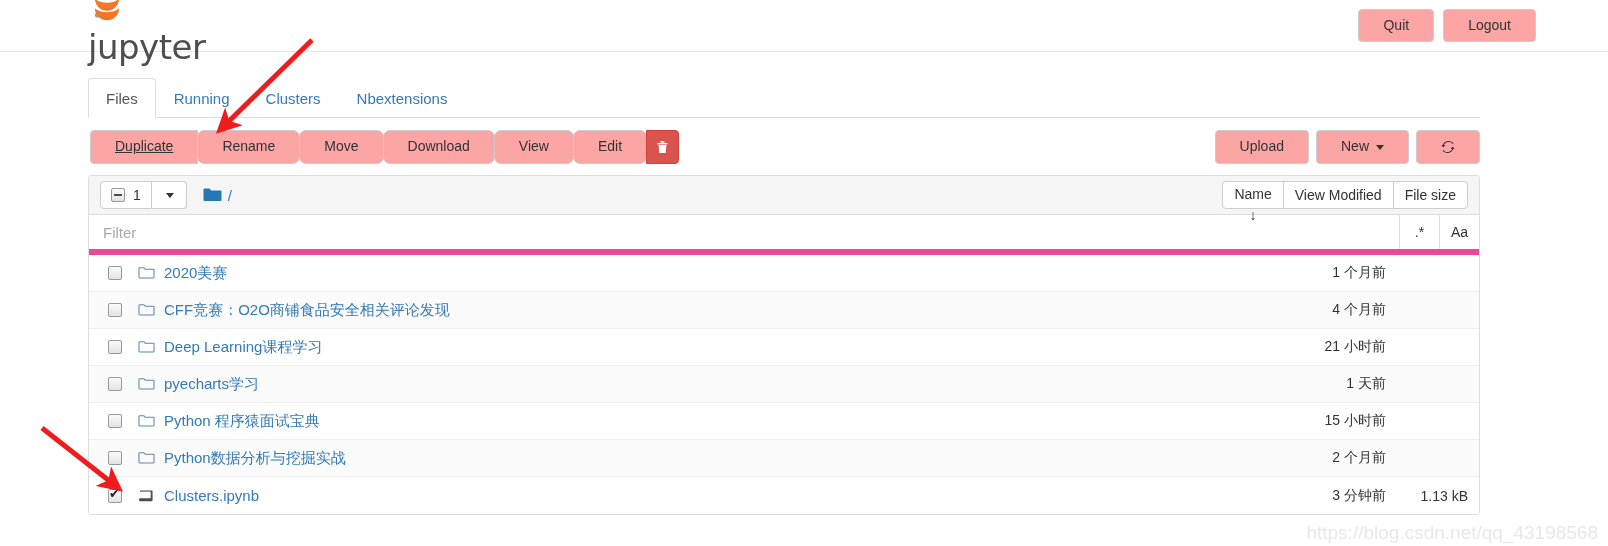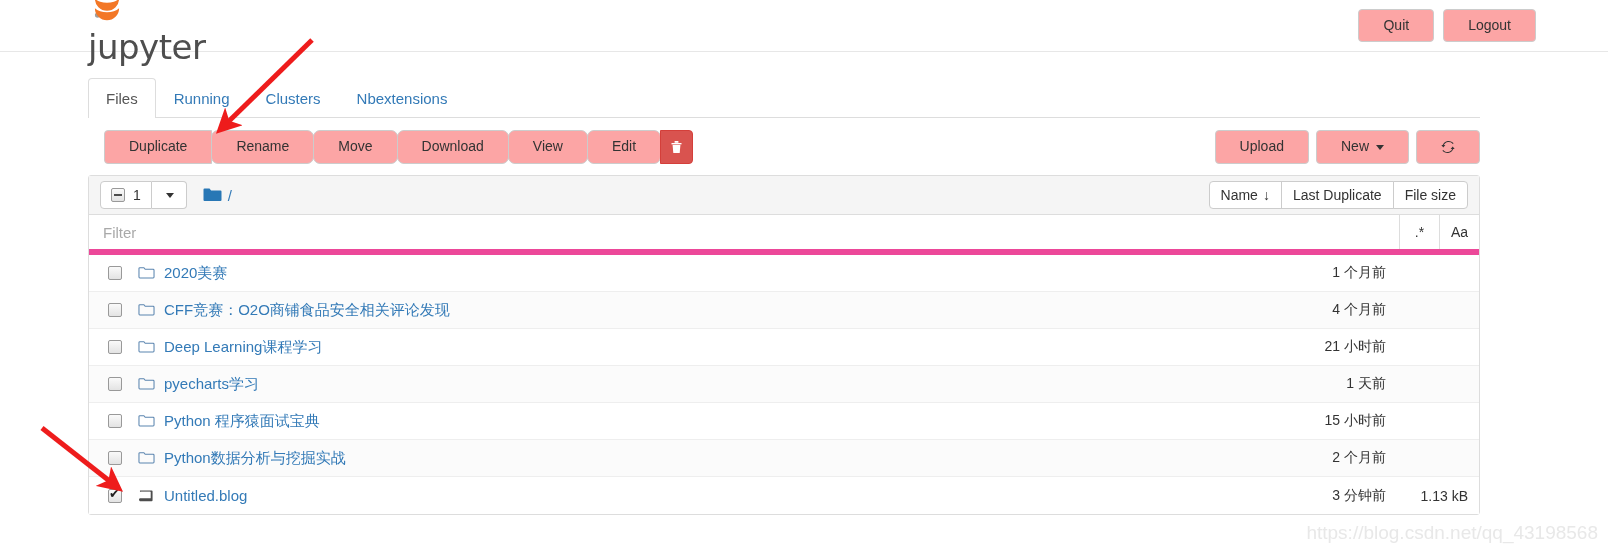--- a/index.html
+++ b/index.html
@@ -106,21 +106,21 @@
     display: flex;
     align-items: center;
     margin-top: 12px;
     height: 34px;
   }
   .btn-group { display: flex; }
   .btn-group .btn {
     border-radius: 7px;
     margin-left: -1px;
   }
-  .btn-group .btn:first-child { border-radius: 4px 0 0 4px; margin-left: 16px; }
+  .btn-group .btn:first-child { border-radius: 4px 0 0 4px; margin-left: 2px; text-decoration: underline; }
   .btn-group .btn:last-child { border-radius: 0 4px 4px 0; }
   .toolbar-right { margin-left: auto; display: flex; gap: 7px; }
   .caret {
     display: inline-block;
     width: 0; height: 0;
     border-left: 4px solid transparent;
     border-right: 4px solid transparent;
     border-top: 5px solid #333333;
     margin-left: 2px;
   }
@@ -204,21 +204,21 @@
     padding: 4px 11px;
     font-size: 14px;
     color: #333333;
     height: 28px;
     display: flex;
     align-items: center;
     gap: 5px;
     cursor: pointer;
     margin-left: -1px;
   }
-  .sort-btn:first-child { border-radius: 4px 0 0 4px; margin-left: 0; }
+  .sort-btn:first-child { border-radius: 4px 0 0 4px; margin-left: 0; flex-direction: column; }
   .sort-btn:last-child { border-radius: 0 4px 4px 0; }
 
   
   .filter-row {
     display: flex;
     border-bottom: 6px solid #ec4899;
     background: #ffffff;
     height: 40px;
   }
   .filter-input {
@@ -384,21 +384,21 @@
           <path d="M0.5 2.5 a1 1 0 0 1 1-1 h5 l1.6 2 h9.4 a1 1 0 0 1 1 1 v8.5 a1 1 0 0 1 -1 1 h-16 a1 1 0 0 1 -1 -1 Z" fill="#2877b5"></path>
         </svg>
         <span class="breadcrumb-sep">/</span>
       </div>
 
       <div class="sort-group">
         <div class="sort-btn">
           <span>Name</span>
           <span style="font-weight:bold;">↓</span>
         </div>
-        <div class="sort-btn">Last Duplicate</div>
+        <div class="sort-btn">View Modified</div>
         <div class="sort-btn">File size</div>
       </div>
     </div>
 
     <div class="filter-row">
       <input class="filter-input" type="text" placeholder="Filter" style="">
       <div class="filter-toggle">.*</div>
       <div class="filter-toggle">Aa</div>
     </div>
 
@@ -491,21 +491,21 @@
           <div class="row-cb-wrap">
             <span class="cb checked"></span>
           </div>
           <div class="row-icon">
             <svg width="17" height="14" viewBox="0 0 18 15">
               <path d="M2 1.5 h12.5 a1 1 0 0 1 1 1 v9.5 a1 1 0 0 1 -1 1 h-12.5 a1.6 1.6 0 0 1 0 -3 h11.5 v-7 h-11.5 Z" fill="#4d4d4d"></path>
               <rect x="3.2" y="3" width="9.6" height="1" fill="#ffffff"></rect>
               <rect x="3.2" y="5.2" width="9.6" height="1" fill="#ffffff"></rect>
             </svg>
           </div>
-          <a class="file-name">Untitled.blog</a>
+          <a class="file-name">Clusters.ipynb</a>
           <div class="row-spacer"></div>
           <div class="row-modified">3 分钟前</div>
           <div class="row-size">1.13 kB</div>
         </div>
       </div>
   </div>
 </div>
 
 <svg class="annotations">
   <defs>

